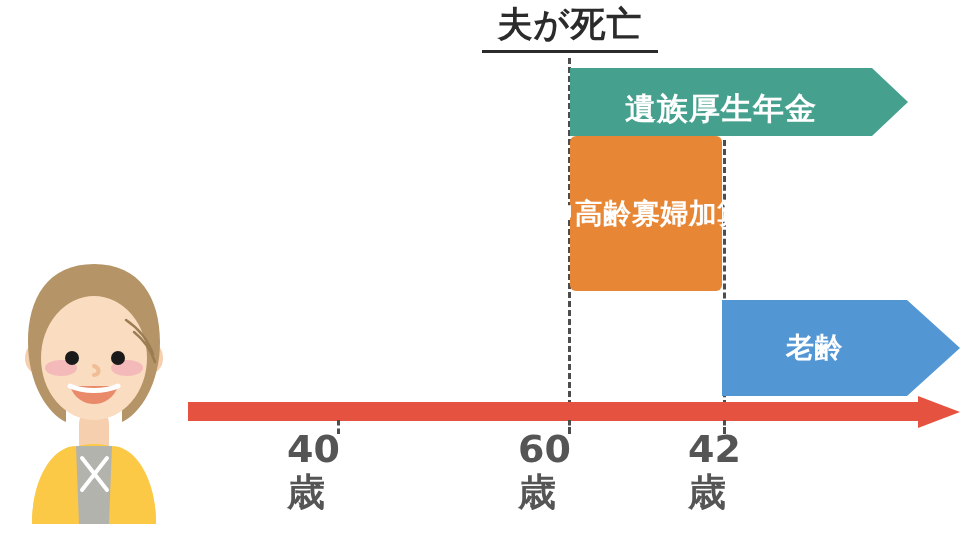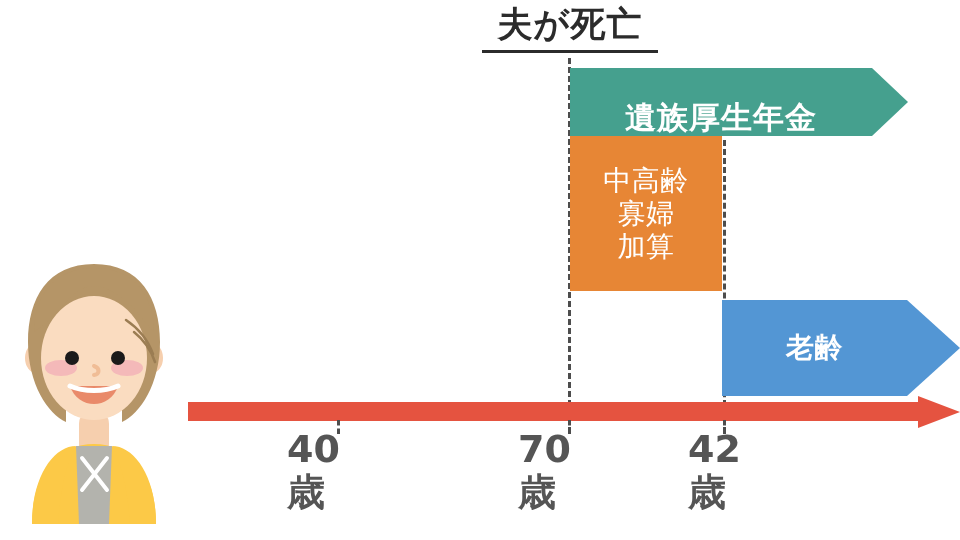--- a/index.html
+++ b/index.html
@@ -62,21 +62,21 @@
   }
   #teal-arrow .shape {
     position: absolute;
     inset: 0;
     background: #45a08e;
     clip-path: polygon(0 0, 302px 0, 100% 50%, 302px 100%, 0 100%);
   }
   #teal-arrow .label {
     position: absolute;
     left: 0;
-    top: 16px;
+    top: 7px;
     width: 302px;
     height: 68px;
     display: flex;
     align-items: center;
     justify-content: center;
     color: #ffffff;
     font-size: 31px;
     font-weight: bold;
     letter-spacing: 1px;
     white-space: nowrap;
@@ -84,28 +84,29 @@
 
   
   #orange-block {
     position: absolute;
     left: 570px;
     top: 136px;
     width: 152px;
     height: 155px;
     background: #e78635;
     display: flex;
-    flex-direction: column;
+    flex-direction: row;
     align-items: center;
     justify-content: center;
     color: #ffffff;
     font-size: 28px;
-    font-weight: normal;
+    font-weight: bold;
     line-height: 1.18;
     letter-spacing: 0.5px;
+    border-radius: 6px;
   }
   #orange-block .ln { white-space: nowrap; }
 
   
   #blue-arrow {
     position: absolute;
     left: 722px;
     top: 300px;
     width: 238px;
     height: 96px;
@@ -224,21 +225,21 @@
 
   <div class="tick" style="left:337px;"></div>
   <div class="tick" style="left:568px;"></div>
   <div class="tick" style="left:723px;"></div>
 
   <div class="axis-label" style="left:287px;">
     <span>40</span>
     <span class="unit">歳</span>
   </div>
   <div class="axis-label" style="left:518px;">
-    <span>70</span>
+    <span>60</span>
     <span class="unit">歳</span>
   </div>
   <div class="axis-label" style="left:688px;">
     <span>42</span>
     <span class="unit">歳</span>
   </div>
 
   <div id="person">
     <svg width="160" height="262" viewBox="0 0 160 262" xmlns="http://www.w3.org/2000/svg">
 

